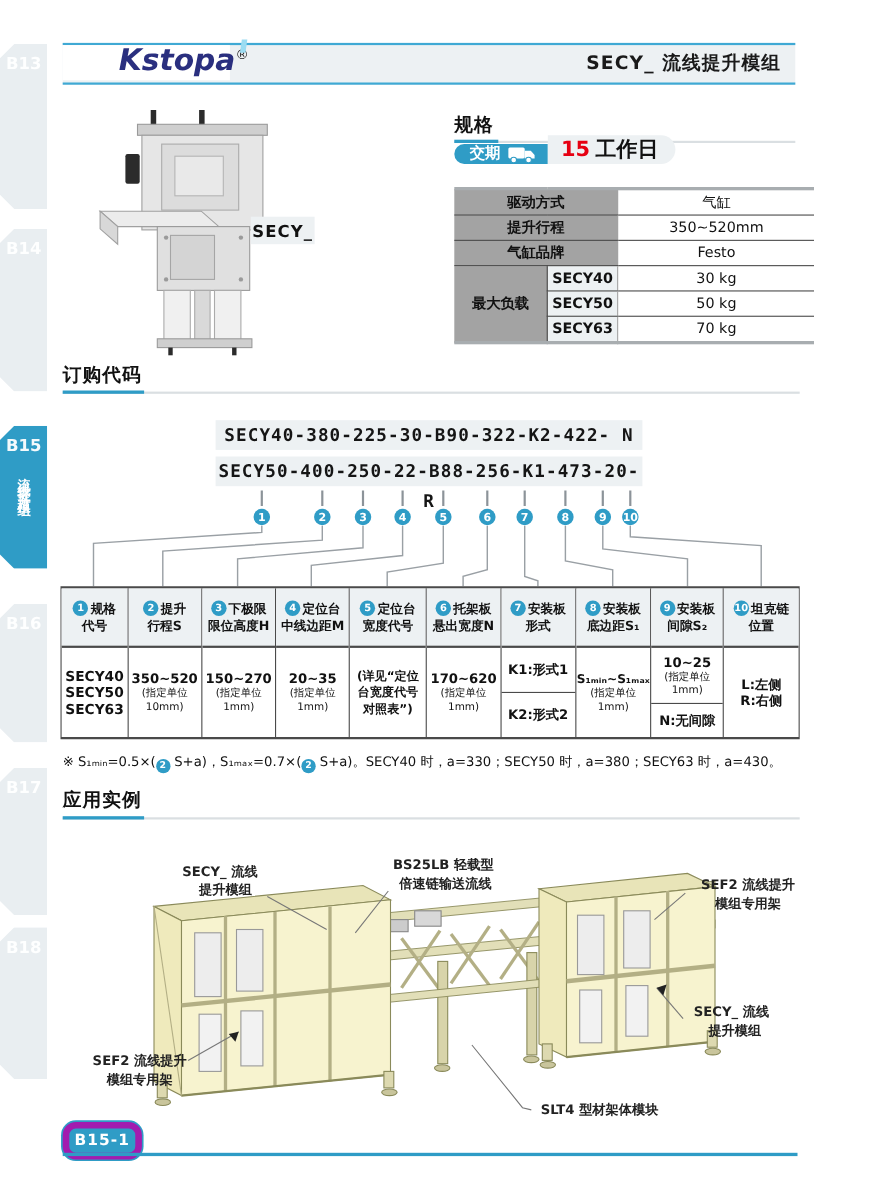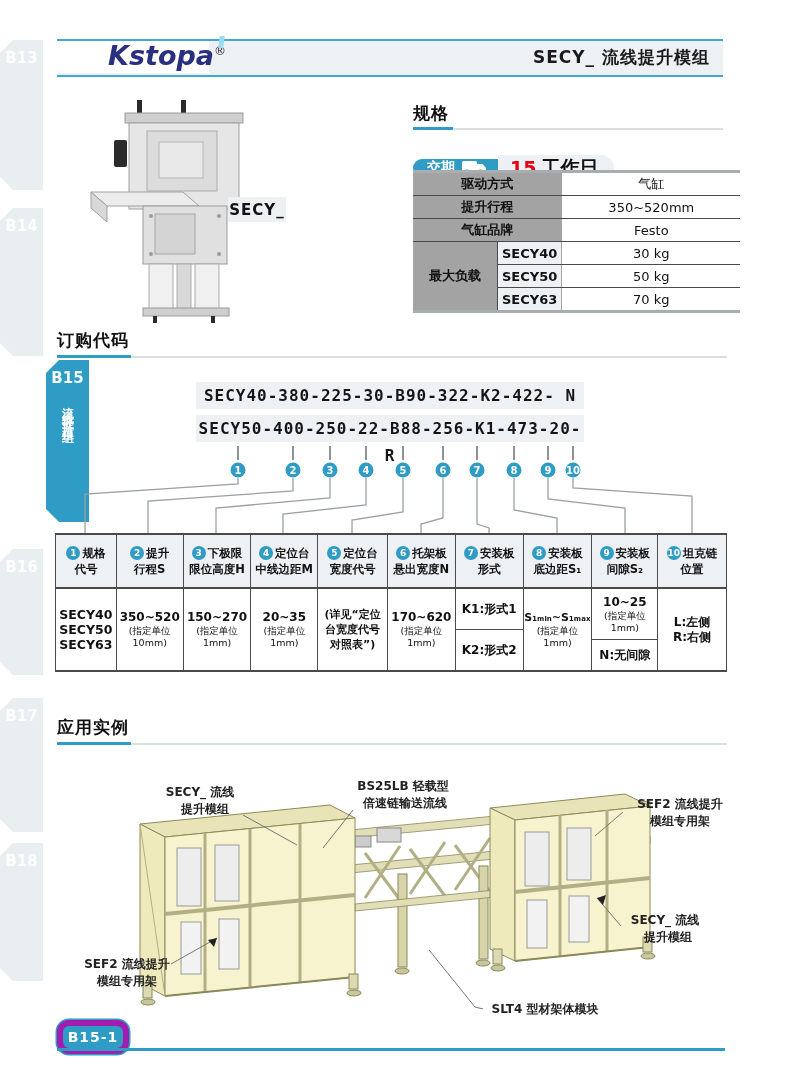--- a/index.html
+++ b/index.html
@@ -25,21 +25,21 @@
   .brand sup{font-size:12px;font-style:normal;color:#222;font-weight:normal;}
   .hdr-title{position:absolute;left:400px;top:46px;width:310px;text-align:right;
     font-size:17px;font-weight:bold;color:#1a1a1a;letter-spacing:1px;}
 
   
   .h2{position:absolute;font-size:17px;font-weight:bold;color:#111;letter-spacing:1px;}
   .uline-gray{position:absolute;height:2px;background:#dadfe2;}
   .uline-blue{position:absolute;height:3px;background:#2f9cc6;}
 
   
-  .delivery{position:absolute;left:413px;top:154px;height:27px;display:flex;align-items:center;}
+  .delivery{position:absolute;left:413px;top:122px;height:27px;display:flex;align-items:flex-end;}
   .delivery .blue{background:#2f9cc6;color:#fff;font-weight:bold;font-size:14px;
     border-radius:13px 0 0 13px;display:flex;align-items:center;padding:0 10px 0 14px;gap:7px;}
   .delivery .gray{background:#edf1f3;border-radius:0 13px 13px 0;display:flex;align-items:center;
     padding:0 16px 0 12px;font-size:19px;font-weight:bold;gap:5px;}
   .delivery .days{color:#e60012;}
   table.spec{position:absolute;left:413px;top:170px;border-collapse:collapse;
     border-top:3px solid #a8adb0;border-bottom:3px solid #a8adb0;font-size:13px;}
   table.spec td{height:22px;text-align:center;border-bottom:1px solid #4a4a4a;padding:0 4px;}
   table.spec tr:last-child td{border-bottom:none;}
   table.spec td.lbl{background:#a3a3a3;font-weight:bold;width:76px;}
@@ -80,21 +80,21 @@
 
   svg text{font-family:"DejaVu Sans","Liberation Sans",sans-serif;}
 </style>
 </head>
 <body>
 
 <div id="page">
 
   <div class="side-tab" style="top:40px;height:150px;"><span>B13</span></div>
   <div class="side-tab" style="top:208px;height:148px;"><span>B14</span></div>
-  <div class="side-tab active" style="top:360px;height:162px;margin-left:46px;">
+  <div class="side-tab active" style="top:387px;height:130px;">
     <span>B15</span>
     <span class="vlabel">流线提升模组</span>
   </div>
   <div class="side-tab" style="top:549px;height:126px;"><span>B16</span></div>
   <div class="side-tab" style="top:698px;height:134px;"><span>B17</span></div>
   <div class="side-tab" style="top:843px;height:138px;"><span>B18</span></div>
 
   <div class="hdr-band"></div>
   <div class="hdr-logo-bg"></div>
   <div class="brand">
@@ -377,20 +377,23 @@
           </span>
         <span>位置</span>
       </div>
       <div class="ob">
         <span>L:左侧</span>
           <span>R:右侧</span>
       </div>
     </div>
   </div>
 
+  <div class="footnote">
+    <span>※ S₁ₘᵢₙ=0.5×(</span><span class="cnum2">2</span><span> S+a)，S₁ₘₐₓ=0.7×(</span><span class="cnum2">2</span><span> S+a)。SECY40 时，a=330；SECY50 时，a=380；SECY63 时，a=430。</span>
+  </div>
 
   <div class="h2" style="left:57px;top:716px;">应用实例</div>
   <div class="uline-gray" style="left:57px;top:743px;width:670px;"></div>
   <div class="uline-blue" style="left:57px;top:742px;width:74px;"></div>
 
   <svg width="672" height="265" viewBox="0 0 672 265" style="position:absolute;left:55px;top:752px;">
 
     <polygon points="120,95 595,49 595,57 120,103" fill="#e2dfb8" stroke="#8a8a5a" stroke-width="0.8"></polygon>
     <polygon points="120,130 595,84 595,92 120,138" fill="#e2dfb8" stroke="#8a8a5a" stroke-width="0.8"></polygon>
 

